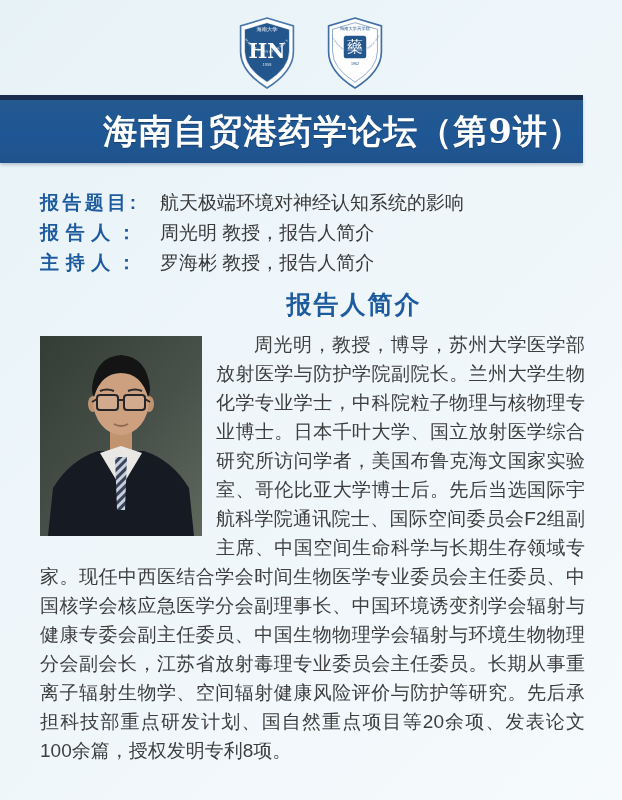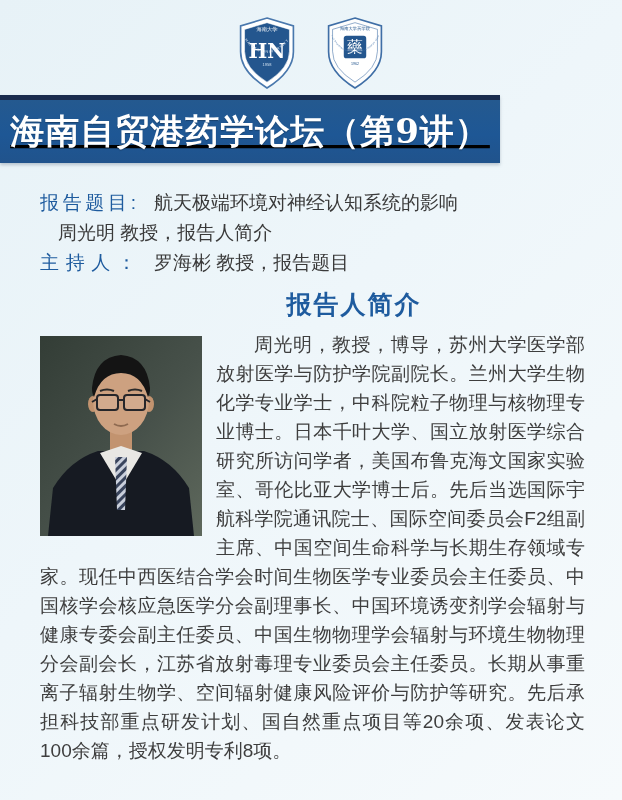--- a/index.html
+++ b/index.html
@@ -14,43 +14,43 @@
 
   
   .badge-row{
     display:flex; justify-content:center; align-items:flex-start;
     gap:22px; padding-top:16px; height:95px;
   }
   .badge{ width:66px; height:74px; }
 
   
   .banner{
-    width:500px; height:68px;
+    width:583px; height:68px;
     background:linear-gradient(180deg,#24598f 0%,#1e5795 55%,#20538c 100%);
     border-top:5px solid #1a2c4e;
     box-shadow:0 2px 3px rgba(90,110,130,.35);
-    display:flex; align-items:center; justify-content:center;text-decoration:underline;
+    display:flex; align-items:center; justify-content:flex-end;
   }
   .banner-title{
     font-family:"DejaVu Serif","Liberation Serif",serif;
     font-weight:bold; font-size:34px; color:#ffffff;
     letter-spacing:1px; white-space:nowrap;
     text-shadow:0 1px 1px rgba(0,0,0,.25);
   }
 
   
   .details{ margin:25px 40px 0 40px; }
   .detail-row{ display:flex; align-items:baseline; line-height:30px; font-size:19px; }
   .detail-label{
-    color:#1e5b9e; font-weight:normal;
+    color:#1e5b9e; font-weight:bold;
     width:96px; flex:0 0 96px;
     text-align:justify; text-align-last:justify;
     display:inline-block;
   }
-  .detail-value{ color:#3a3a3a; margin-left:18px; white-space:nowrap; }
+  .detail-value{ color:#3a3a3a; margin-left:24px; white-space:nowrap; }
 
   
   .bio-heading{
     margin-top:10px; padding-left:86px;
     text-align:center; font-size:25px; font-weight:bold;
     color:#1e5b9e; letter-spacing:2px;
   }
   .bio{ margin:9px 37px 0 40px; width:545px; }
   .speaker-photo{
     float:left; width:162px; height:200px;
@@ -101,25 +101,26 @@
   <div class="banner">
     <div class="banner-title">海南自贸港药学论坛（第9讲）</div>
   </div>
 
   <div class="details">
     <div class="detail-row">
       <span class="detail-label">报告题目:</span>
       <span class="detail-value">航天极端环境对神经认知系统的影响</span>
     </div>
     <div class="detail-row">
+      <span class="detail-label">报告人：</span>
       <span class="detail-value">周光明 教授，报告人简介</span>
     </div>
     <div class="detail-row">
       <span class="detail-label">主持人：</span>
-      <span class="detail-value">罗海彬 教授，报告题目</span>
+      <span class="detail-value">罗海彬 教授，报告人简介</span>
     </div>
     <div class="detail-row">
     </div>
   </div>
 
   <div class="bio-heading">报告人简介</div>
 
   <div class="bio">
     <svg class="speaker-photo" viewBox="0 0 162 200">
       <defs>

